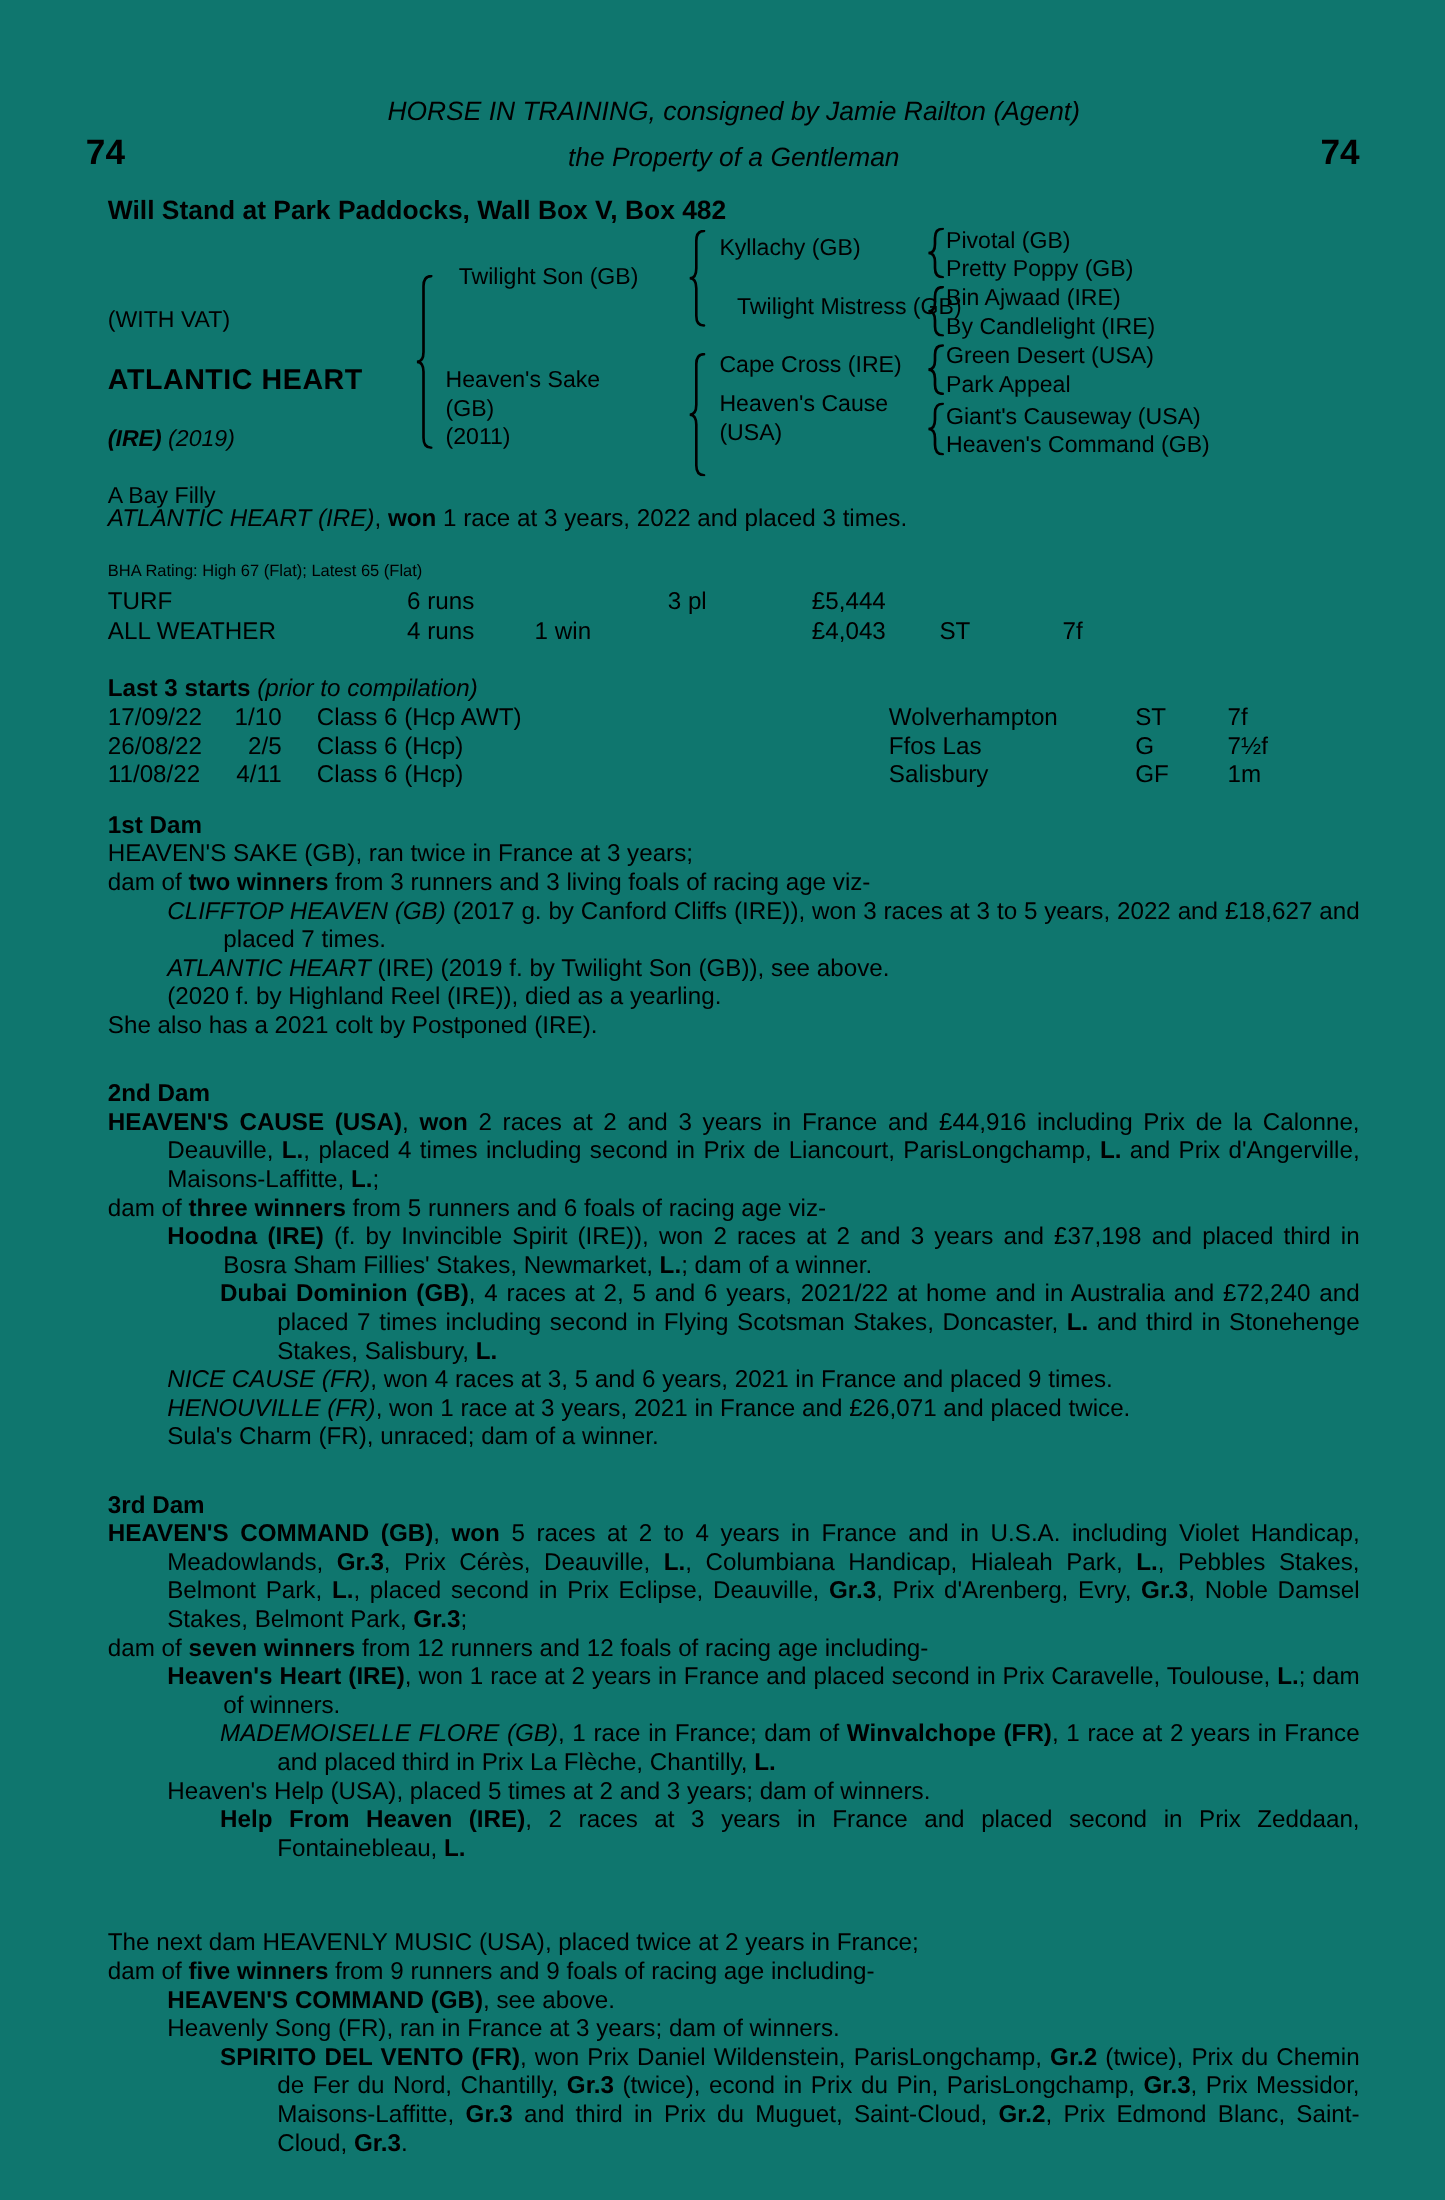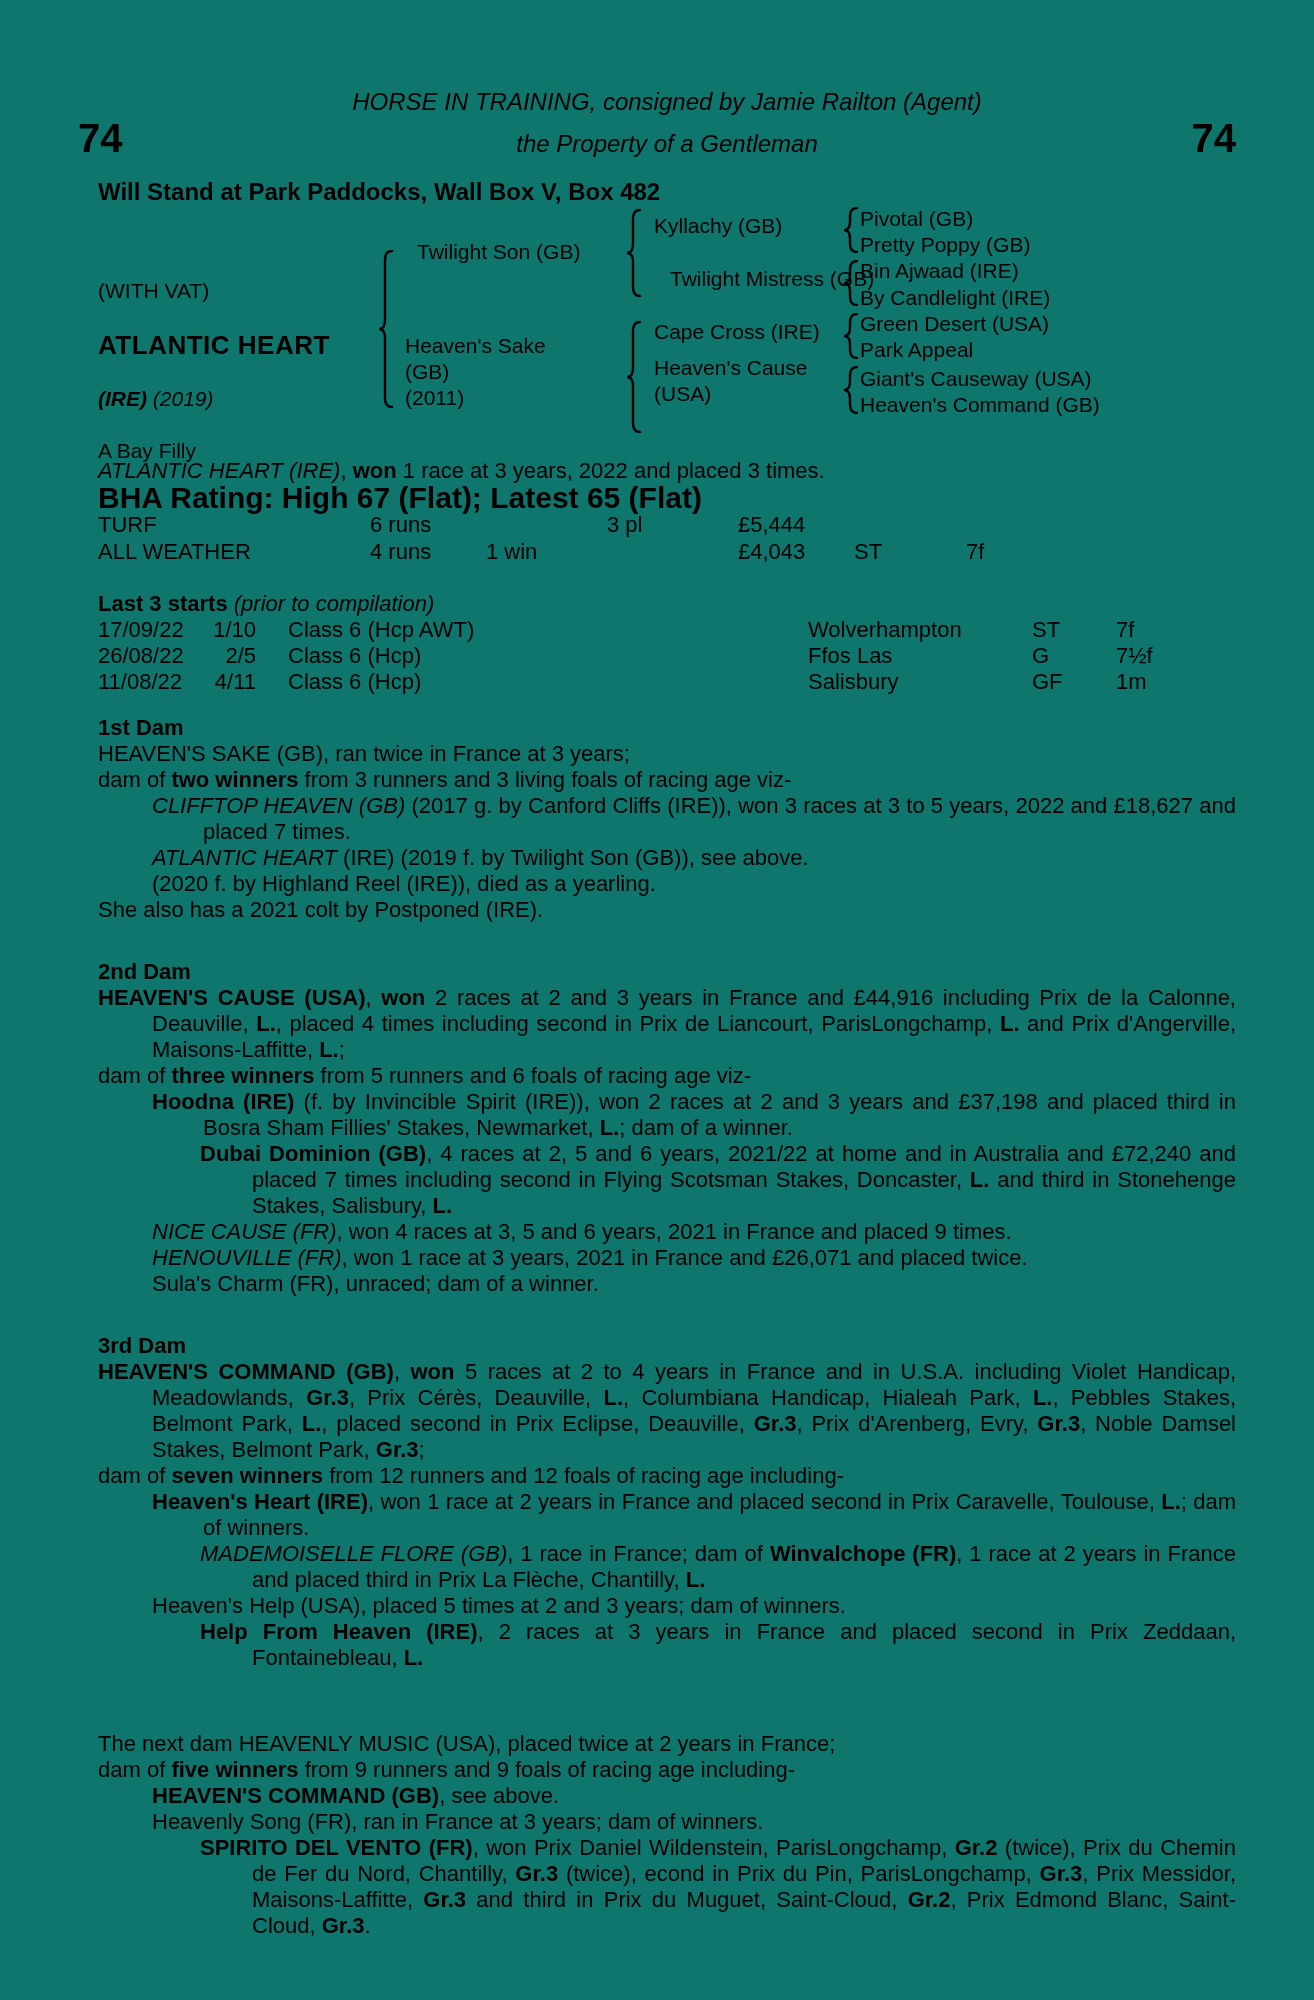--- a/index.html
+++ b/index.html
@@ -3,21 +3,21 @@
 <meta charset="utf-8">
 <style>
   html,body{margin:0;padding:0;background:#ffffff;}
   body{width:1314px;height:2000px;font-family:"Liberation Sans",sans-serif;color:#000;}
   .page{position:relative;width:1314px;height:2000px;background:#0f766e;overflow:hidden;}
   .content{position:absolute;left:98px;top:0;width:1138px;}
   .b{font-weight:bold;}
   .i{font-style:italic;}
   .consignor-line{margin-top:88px;text-align:center;font-style:italic;font-size:24px;line-height:28px;}
   .lot-row{position:relative;height:46px;margin-top:6px;}
-  .lot-number{position:absolute;top:-6px;font-size:40px;font-weight:bold;line-height:44px;}
+  .lot-number{position:absolute;top:-6px;font-size:32px;font-weight:bold;line-height:44px;}
   .lot-left{left:-20px;}
   .lot-right{right:0;}
   .property-line{text-align:center;font-style:italic;font-size:24px;line-height:28px;padding-top:8px;}
   .stand-line{margin-top:10px;font-weight:bold;font-size:24px;line-height:28px;}
   
   .pedigree{position:relative;height:236px;font-size:21px;line-height:26px;}
   .ped-abs{position:absolute;white-space:pre-line;}
   .ped-subject{left:0;top:46px;}
   .ped-subject .vat{font-size:21px;line-height:26px;}
   .ped-name{font-size:26px;font-weight:bold;line-height:30px;letter-spacing:0.5px;}
@@ -35,21 +35,21 @@
   .brace{position:absolute;}
   .brace-g1{left:280px;top:44px;}
   .brace-g2a{left:528px;top:3px;}
   .brace-g2b{left:528px;top:115px;}
   .brace-g3a{left:745px;top:1px;}
   .brace-g3b{left:745px;top:54px;}
   .brace-g3c{left:745px;top:107px;}
   .brace-g3d{left:745px;top:160px;}
   
   .race-line{margin-top:16px;font-size:22px;line-height:26px;}
-  .bha-heading{font-weight:bold;font-size:30px;line-height:27px;}
+  .bha-heading{margin-top:22px;font-weight:normal;font-size:15px;line-height:27px;}
   .bha-row{position:relative;height:27px;font-size:22px;line-height:27px;}
   .bha-row span{position:absolute;top:0;white-space:nowrap;}
   .c-surface{left:0;}
   .c-runs{left:272px;}
   .c-wins{left:388px;}
   .c-pl{left:509px;}
   .c-earn{left:640px;}
   .c-going{left:756px;}
   .c-dist{left:868px;}
   .last3-heading{margin-top:25px;font-size:22px;line-height:27px;}

